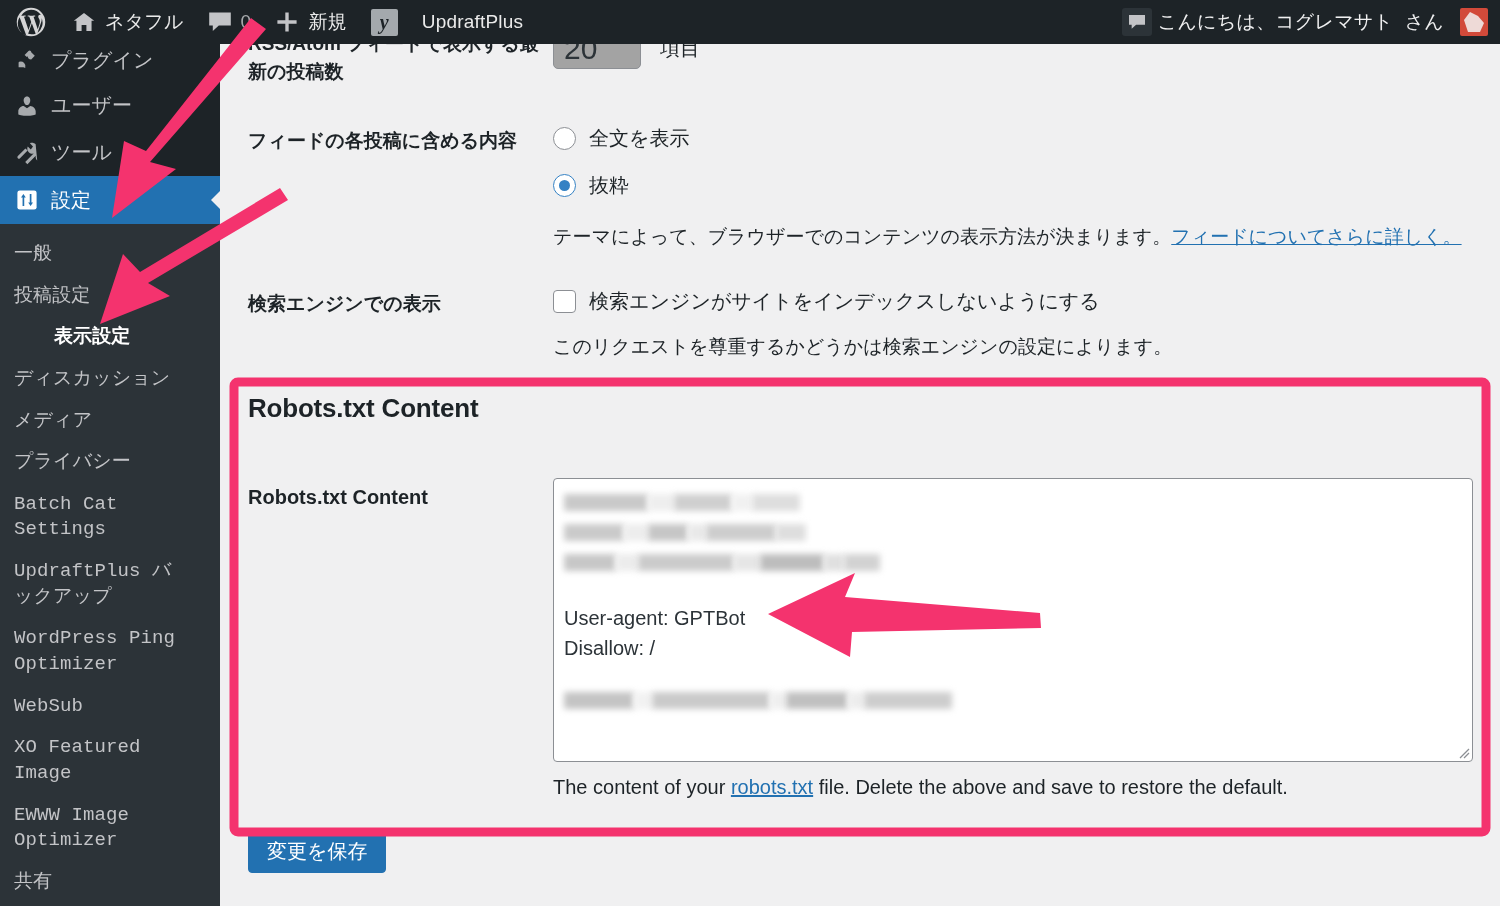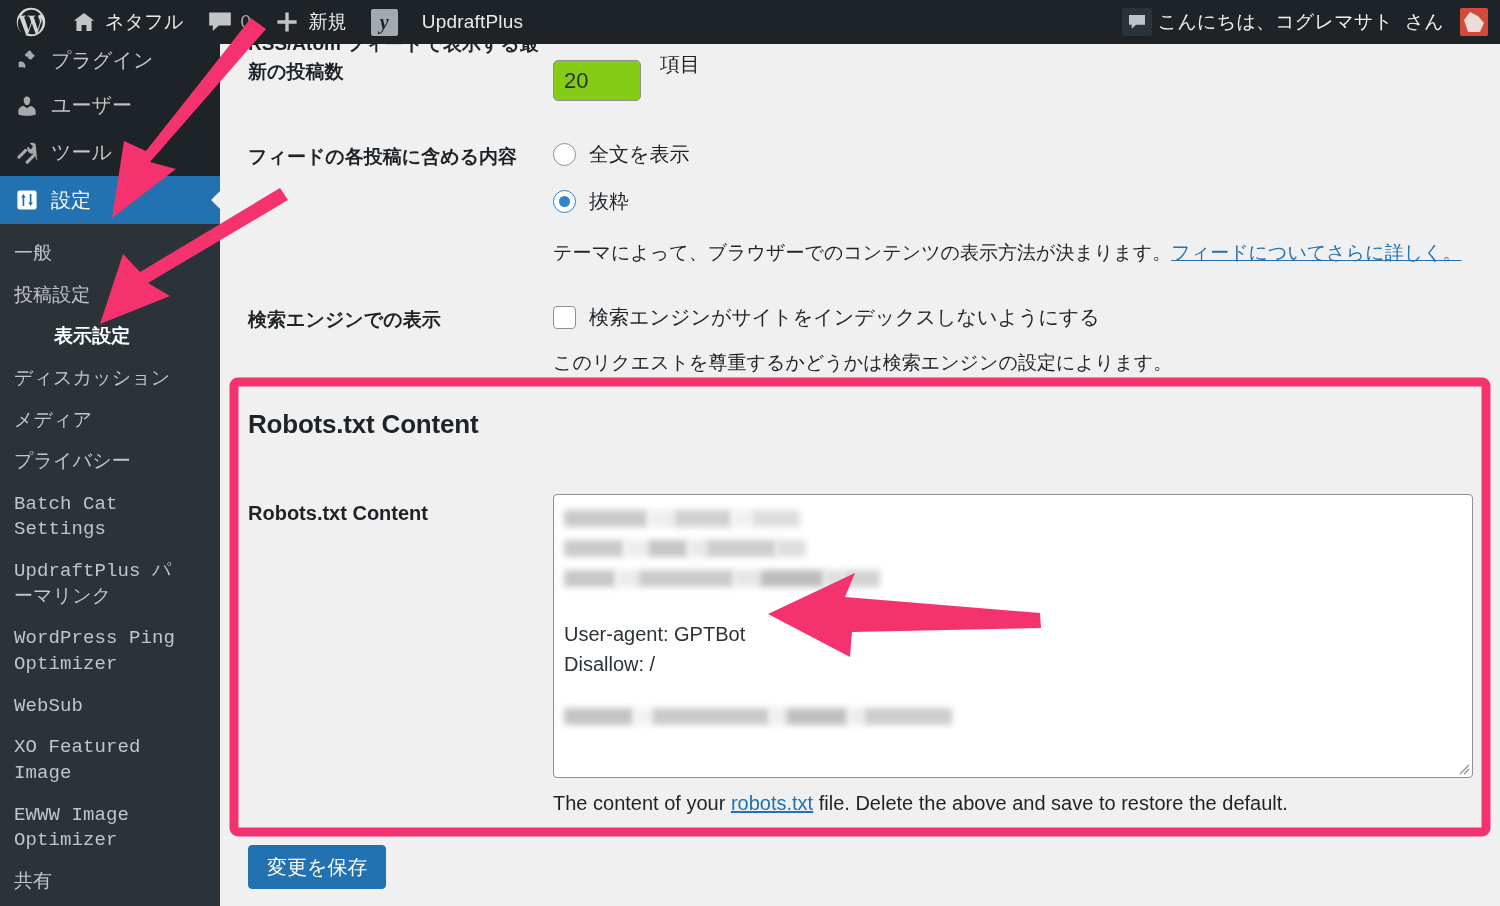--- a/index.html
+++ b/index.html
@@ -93,25 +93,24 @@
     display: flex; align-items: flex-start;
     padding: 0 30px 0 28px;
   }
   .row .th {
     width: 305px; flex: 0 0 305px; font-size: 19px; font-weight: 700;
     color: #1d2327; line-height: 1.45; padding-top: 2px;
   }
   .row .td { flex: 1; font-size: 19px; color: #1d2327; }
 
   .num-input {
-    width: 88px; height: 41px; font-size: 22px; padding: 0 10px;
-    border: 1px solid #8c8f94; border-radius: 5px; background: #84cc16;
+    width: 88px; height: 41px; font-size: 30px; padding: 0 10px;
+    border: 1px solid #8c8f94; border-radius: 5px; background: #a3a3a3;
     color: #2c3338; font-family: "Liberation Sans", sans-serif;
     vertical-align: middle;
-    margin-top: 32px;
   }
   .unit { font-size: 20px; margin-left: 19px; color: #1d2327; }
 
   .radio-line { display: flex; align-items: center; gap: 13px; margin-bottom: 20px; }
   .radio {
     width: 23px; height: 23px; border-radius: 50%;
     border: 1px solid #8c8f94; background: #fff; flex: 0 0 23px;
     position: relative;
   }
   .radio.checked { border-color: #3582c4; }
@@ -217,21 +216,21 @@
     </div>
 
     <div class="submenu">
       <div class="submenu-item"><span>一般</span></div>
       <div class="submenu-item"><span>投稿設定</span></div>
       <div class="submenu-item current"><span>表示設定</span></div>
       <div class="submenu-item"><span>ディスカッション</span></div>
       <div class="submenu-item"><span>メディア</span></div>
       <div class="submenu-item"><span>プライバシー</span></div>
       <div class="submenu-item"><span>Batch Cat Settings</span></div>
-      <div class="submenu-item" style="max-width:190px;"><span>UpdraftPlus パーマリンク</span></div>
+      <div class="submenu-item" style="max-width:190px;"><span>UpdraftPlus バックアップ</span></div>
       <div class="submenu-item" style="max-width:190px;"><span>WordPress Ping Optimizer</span></div>
       <div class="submenu-item"><span>WebSub</span></div>
       <div class="submenu-item"><span>XO Featured Image</span></div>
       <div class="submenu-item" style="max-width:190px;"><span>EWWW Image Optimizer</span></div>
       <div class="submenu-item"><span>共有</span></div>
     </div>
 
     <div class="menu-top profilepress" style="height:58px;">
       <span class="mi pp-ico">
         

